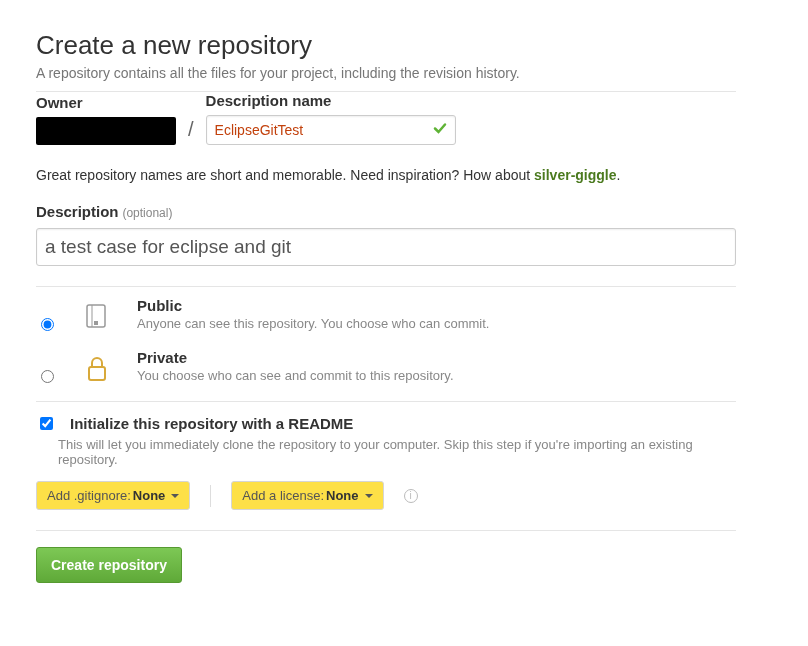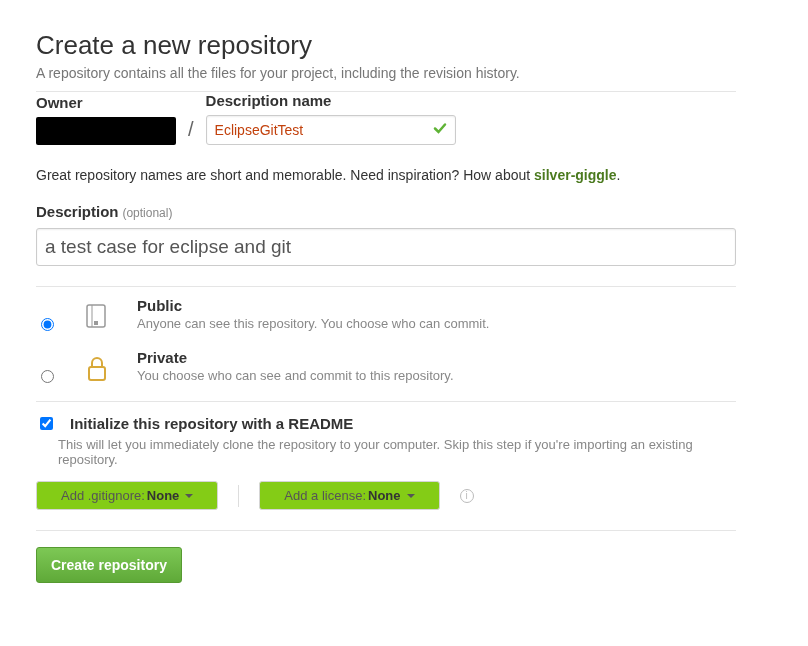--- a/index.html
+++ b/index.html
@@ -139,24 +139,24 @@
   color: #888;
   margin: 4px 0 0 22px;
 }
 .dropdown-row {
   display: flex;
   align-items: center;
   gap: 20px;
   margin-top: 14px;
 }
 .dd-btn {
-  background: #84cc16;
+  background: #fde047;
   border: 1px solid #d5d5d5;
   border-radius: 3px;
-  padding: 6px 24px;
+  padding: 6px 10px;
   font-size: 13px;
   color: #555;
   cursor: pointer;
   display: inline-flex;
   align-items: center;
 }
 .dd-btn .dd-value { font-weight: 600; color: #333; margin-left: 2px; }
 .caret {
   margin-left: 6px;
   width: 0; height: 0;

